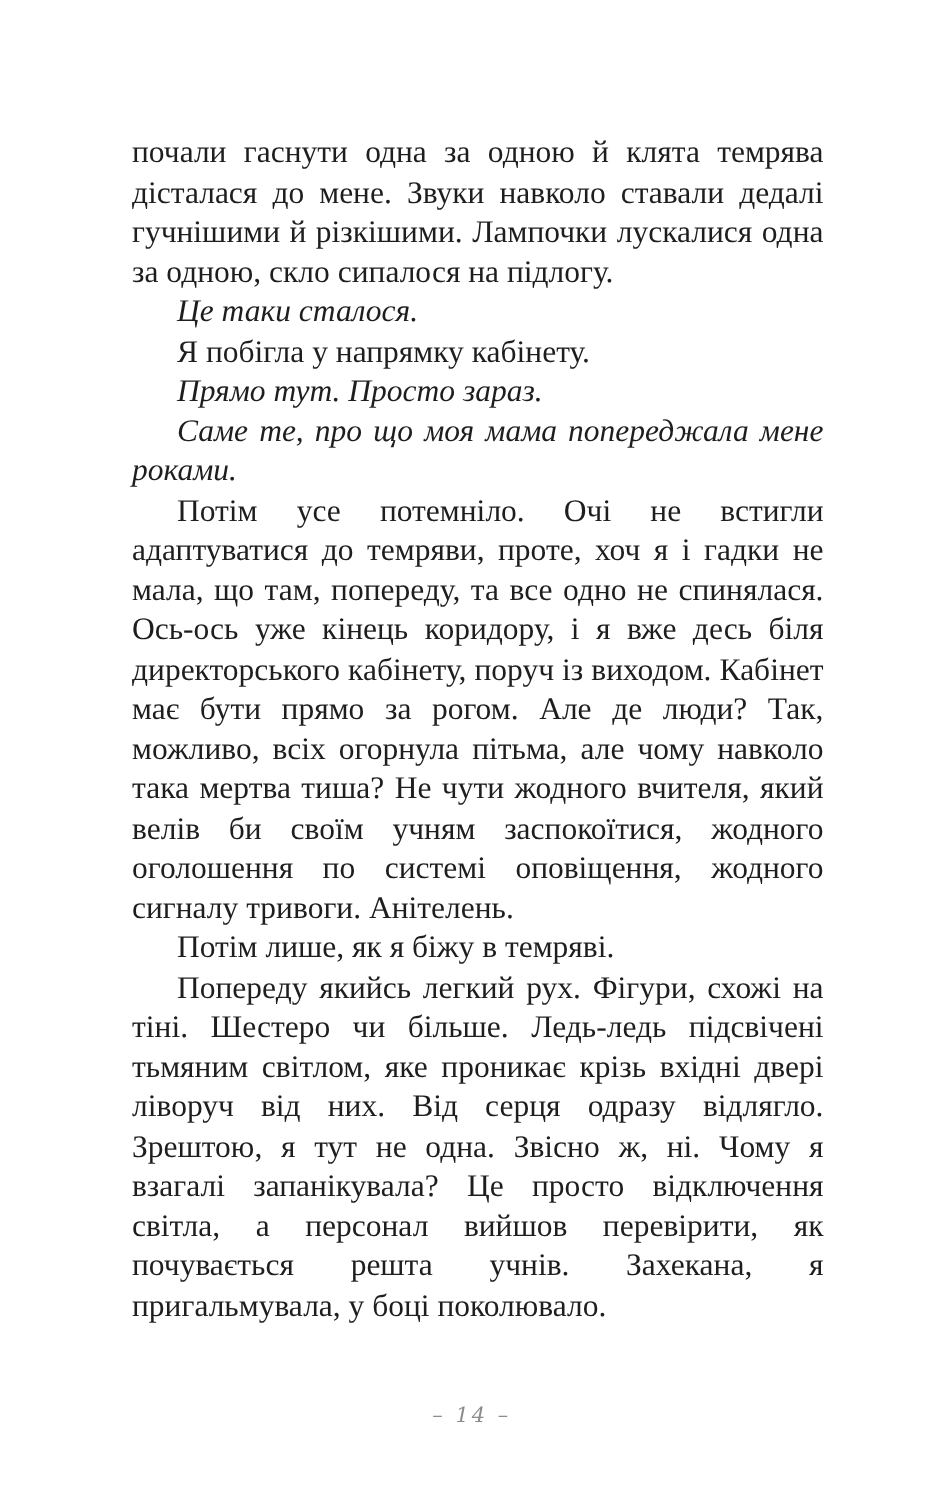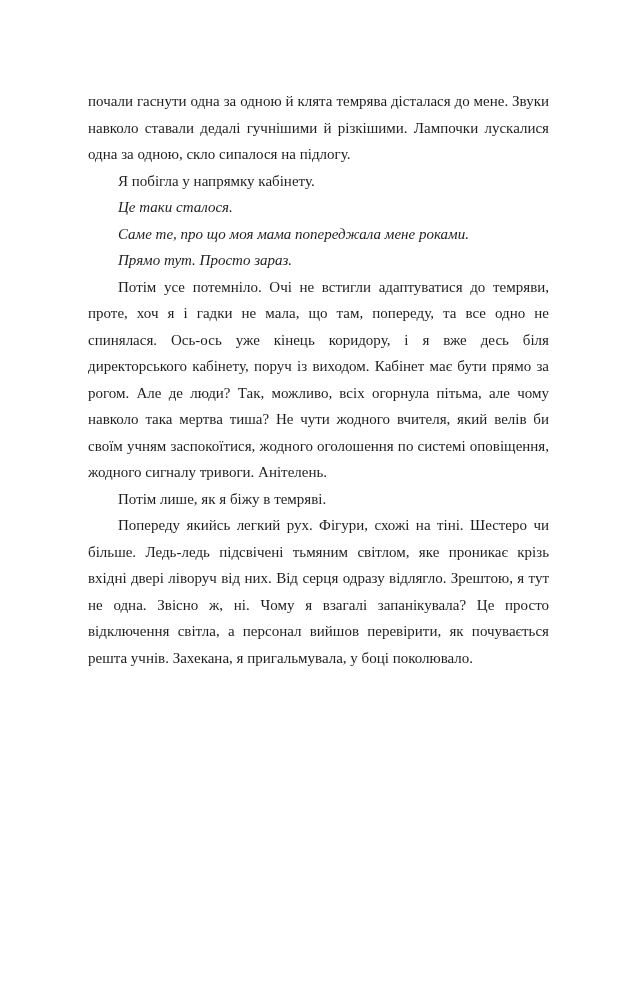--- a/index.html
+++ b/index.html
@@ -13,21 +13,21 @@
     height: 1000px;
     background: #ffffff;
     overflow: hidden;
     font-family: "Liberation Serif", serif;
   }
   .text-block {
     position: absolute;
     left: 88px;
     top: 88px;
     width: 461px;
-    font-size: 15px;
+    font-size: 21px;
     line-height: 26.5px;
     color: #1e1e1e;
     text-align: justify;
     text-justify: inter-word;
   }
   .para {
     margin: 0;
     text-indent: 30px;
   }
   .para.no-indent {
@@ -48,21 +48,22 @@
     color: #8c8c8c;
     letter-spacing: 2px;
   }
 </style>
 </head>
 <body>
 
 <div class="page">
   <div class="text-block">
     <p class="para no-indent">почали гаснути одна за одною й клята темрява дісталася до мене. Звуки навколо ставали дедалі гучнішими й різкішими. Лампочки лускалися одна за одною, скло сипалося на підлогу.</p>
+    <p class="para italic">Це таки сталося.</p>
     <p class="para">Я побігла у напрямку кабінету.</p>
-    <p class="para italic">Це таки сталося.</p>
+    <p class="para italic">Прямо тут. Просто зараз.</p>
     <p class="para italic">Саме те, про що моя мама попереджала мене роками.</p>
-    <p class="para italic">Прямо тут. Просто зараз.</p>
     <p class="para">Потім усе потемніло. Очі не встигли адаптуватися до темряви, проте, хоч я і гадки не мала, що там, попереду, та все одно не спинялася. Ось-ось уже кінець коридору, і я вже десь біля директорського кабінету, поруч із виходом. Кабінет має бути прямо за рогом. Але де люди? Так, можливо, всіх огорнула пітьма, але чому навколо така мертва тиша? Не чути жодного вчителя, який велів би своїм учням заспокоїтися, жодного оголошення по системі оповіщення, жодного сигналу тривоги. Анітелень.</p>
     <p class="para">Потім лише, як я біжу в темряві.</p>
     <p class="para">Попереду якийсь легкий рух. Фігури, схожі на тіні. Шестеро чи більше. Ледь-ледь підсвічені тьмяним світлом, яке проникає крізь вхідні двері ліворуч від них. Від серця одразу відлягло. Зрештою, я тут не одна. Звісно ж, ні. Чому я взагалі запанікувала? Це просто відключення світла, а персонал вийшов перевірити, як почувається решта учнів. Захекана, я пригальмувала, у боці поколювало.</p>
   </div>
+  <div class="page-number">– 14 –</div>
 </div>
 
 </body></html>

